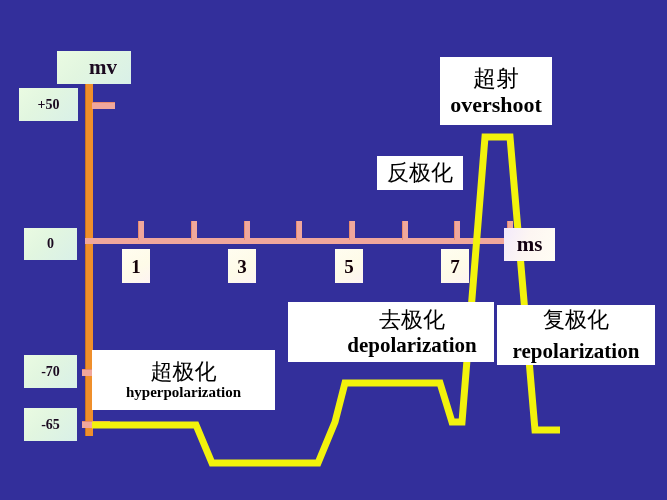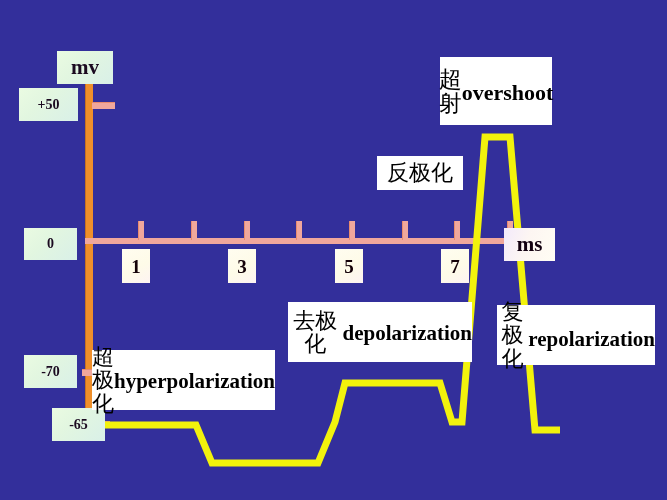--- a/index.html
+++ b/index.html
@@ -40,21 +40,21 @@
     position:absolute;
     background:linear-gradient(135deg,#eafbe2 0%,#e2f6e0 40%,#d9f0e8 100%);
     color:#1b0a20;
     font-weight:bold;
     display:flex;
     align-items:center;
     justify-content:center;
     line-height:1;
     box-shadow:0 0 0 0 rgba(0,0,0,0);
   }
-  .chip-mv{font-size:21px;}
+  .chip-mv{font-size:21px;padding-left:18px;}
   .chip-val{font-size:14px;}
 
   
   .numchip{
     position:absolute;
     background:linear-gradient(150deg,#fffdf0 0%,#fefbe8 55%,#fdf3f2 100%);
     color:#140208;
     font-weight:bold;
     font-size:19px;
     display:flex;
@@ -75,20 +75,21 @@
     justify-content:center;
     line-height:1;
   }
 
   
   .cap{
     position:absolute;
     background:#ffffff;
     color:#000000;
     display:flex;
+    flex-direction:column;
     align-items:center;
     justify-content:center;
     text-align:center;
     line-height:1.05;
     font-weight:bold;
   }
   .cap .cn{
     font-family:"DejaVu Sans","Liberation Sans",sans-serif;
     font-weight:normal;
   }
@@ -131,21 +132,21 @@
 
   <div class="chip chip-val" style="left:19px;top:88px;width:59px;height:33px;">
     <span>+50</span>
   </div>
   <div class="chip chip-val" style="left:24px;top:228px;width:53px;height:32px;">
     <span>0</span>
   </div>
   <div class="chip chip-val" style="left:24px;top:355px;width:53px;height:33px;">
     <span>-70</span>
   </div>
-  <div class="chip chip-val" style="left:24px;top:408px;width:53px;height:33px;margin-left:28px;">
+  <div class="chip chip-val" style="left:24px;top:408px;width:53px;height:33px;">
     <span>-65</span>
   </div>
 
   <div class="numchip" style="left:122px;top:249px;width:28px;height:34px;">
     <span>1</span>
   </div>
   <div class="numchip" style="left:228px;top:249px;width:28px;height:34px;">
     <span>3</span>
   </div>
   <div class="numchip" style="left:335px;top:249px;width:28px;height:34px;">
@@ -164,24 +165,24 @@
     <span class="en" style="font-size:22px;margin-top:3px;">overshoot</span>
   </div>
 
   <div class="cap" style="left:377px;top:156px;width:86px;height:34px;">
     <span class="cn" style="font-size:22px;">反极化</span>
   </div>
 
 
   <div class="cap" style="left:92px;top:350px;width:183px;height:60px;">
     <span class="cn" style="font-size:22px;">超极化</span>
-    <span class="en" style="font-size:21px;margin-top:2px;">hyperpolarization</span>
+    <span class="en" style="font-size:15px;margin-top:2px;">hyperpolarization</span>
   </div>
 
-  <div class="cap" style="left:288px;top:302px;width:184px;height:60px;">
+  <div class="cap" style="left:288px;top:302px;width:164px;height:60px;padding-left:42px;">
     <span class="cn" style="font-size:22px;">去极化</span>
     <span class="en" style="font-size:21px;margin-top:2px;">depolarization</span>
   </div>
 
   <div class="cap" style="left:497px;top:305px;width:158px;height:60px;">
     <span class="cn" style="font-size:22px;">复极化</span>
     <span class="en" style="font-size:21px;margin-top:9px;">repolarization</span>
   </div>
 
 </div>

